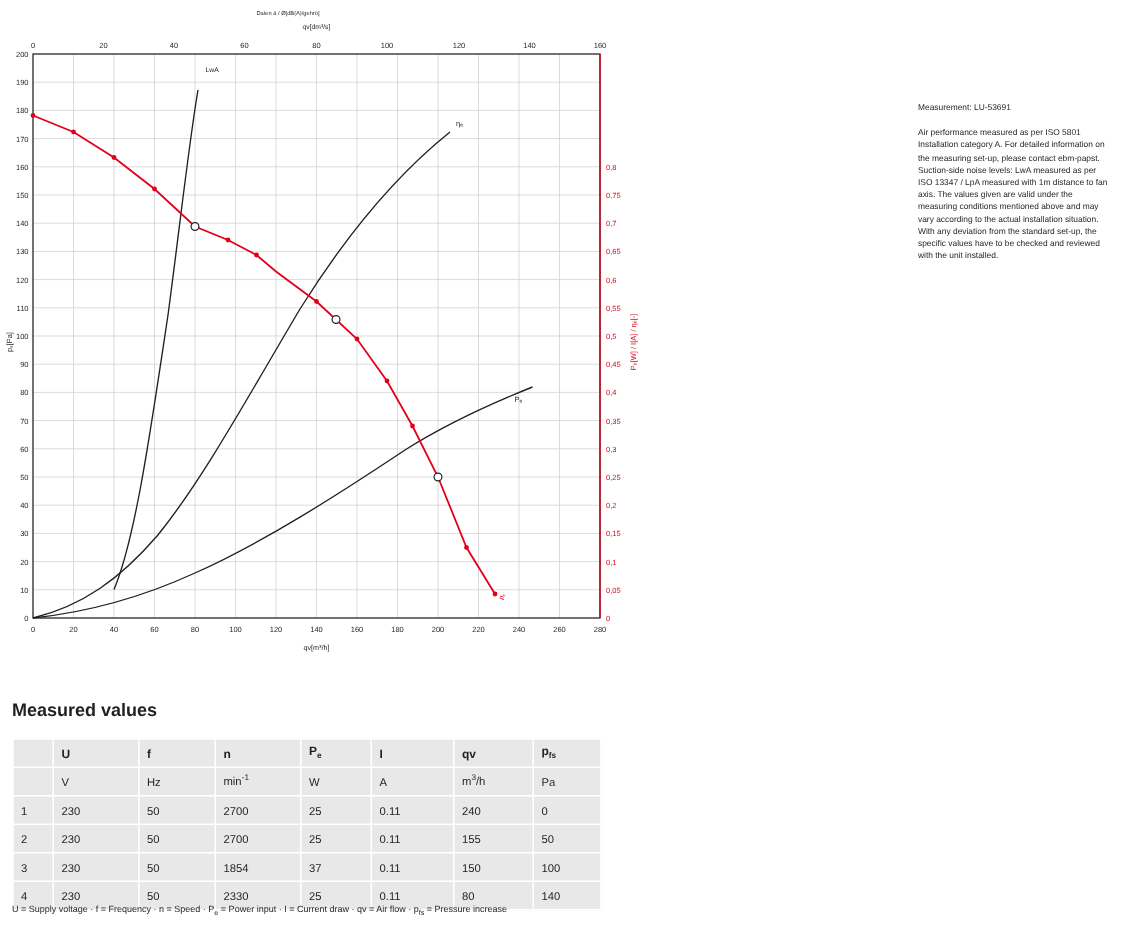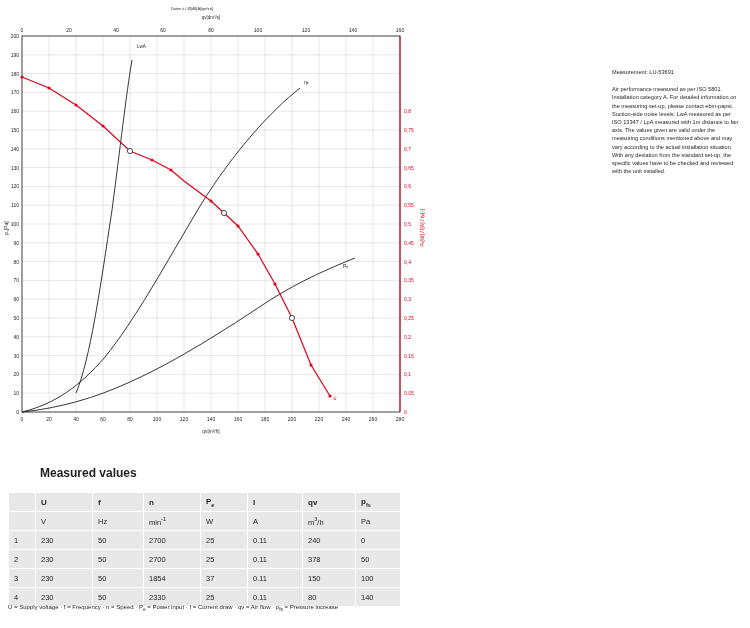--- a/index.html
+++ b/index.html
@@ -69,21 +69,20 @@
   }
 
   
   #measured-title {
     position: absolute;
     left: 8px;
     top: 466px;
     font-size: 12px;
     font-weight: bold;
     color: #231f20;
-    margin-left: 32px;
   }
   #mv-table {
     position: absolute;
     left: 8px;
     top: 492px;
     border-collapse: collapse;
     font-size: 7.5px;
   }
   #mv-table td, #mv-table th {
     border: 1px solid #ffffff;
@@ -325,21 +324,21 @@
     <td>240</td>
     <td>0</td>
   </tr>
   <tr>
     <td>2</td>
     <td>230</td>
     <td>50</td>
     <td>2700</td>
     <td>25</td>
     <td>0.11</td>
-    <td>378</td>
+    <td>155</td>
     <td>50</td>
   </tr>
   <tr>
     <td>3</td>
     <td>230</td>
     <td>50</td>
     <td>1854</td>
     <td>37</td>
     <td>0.11</td>
     <td>150</td>

